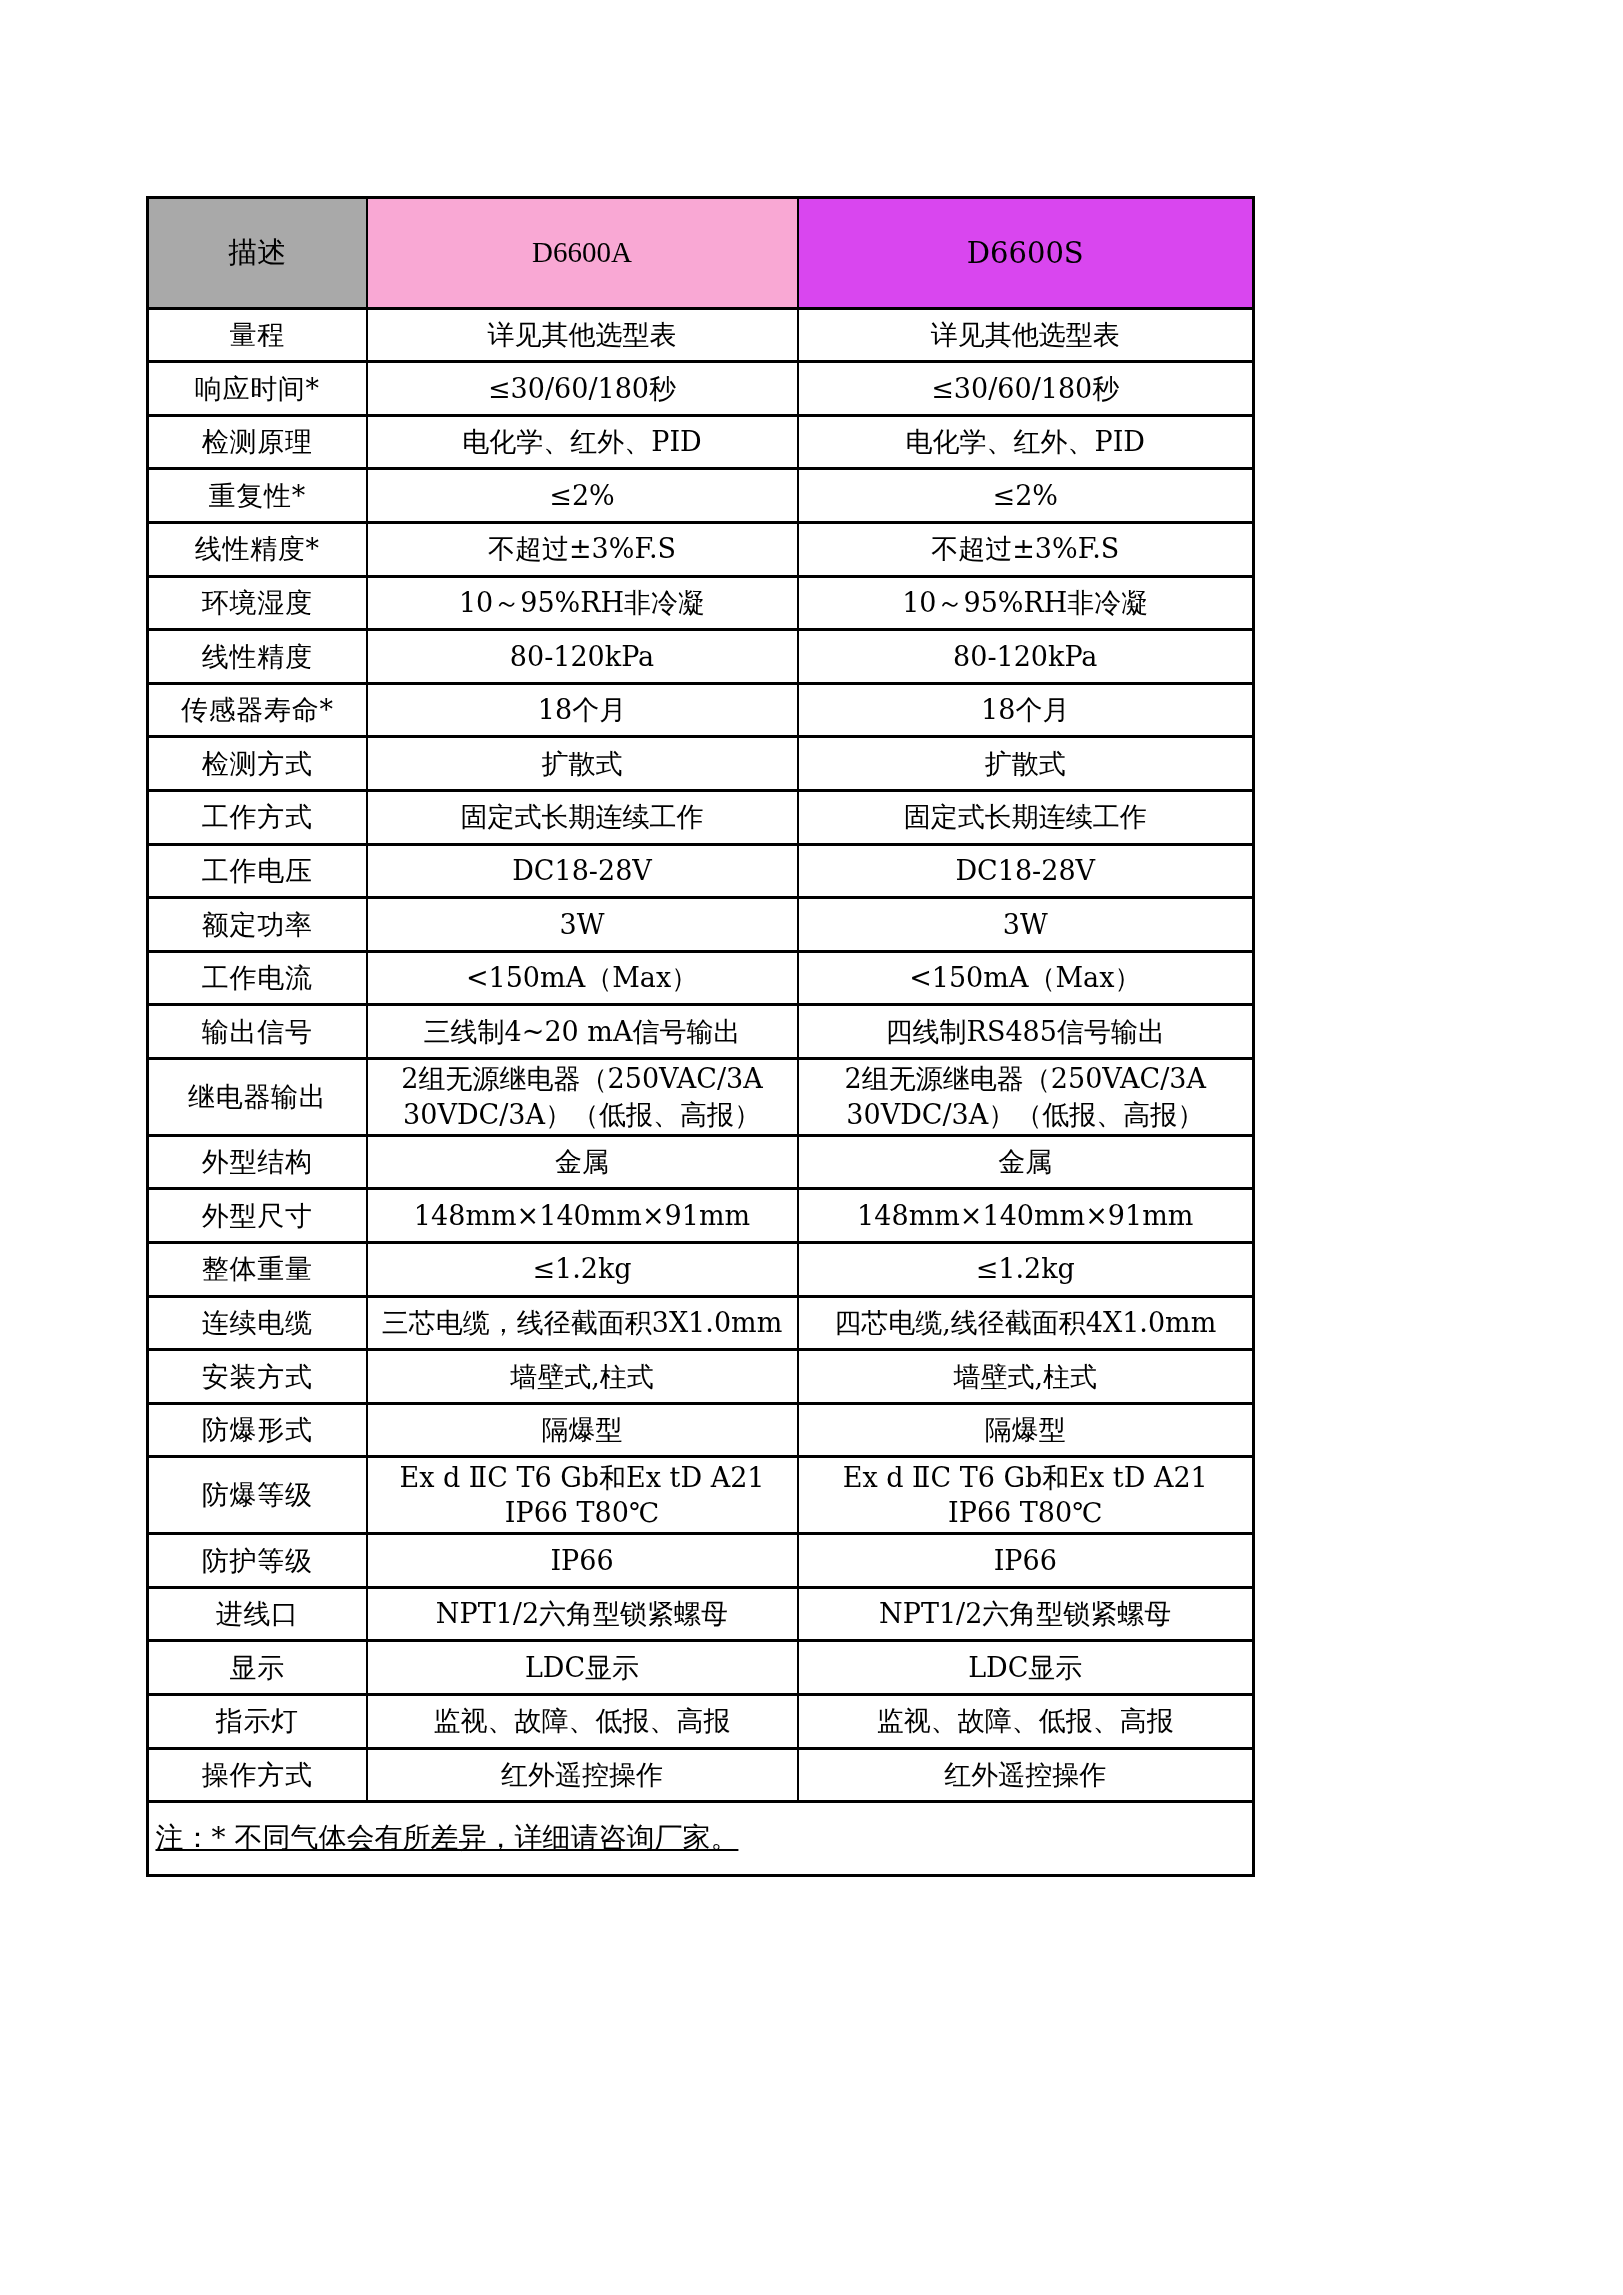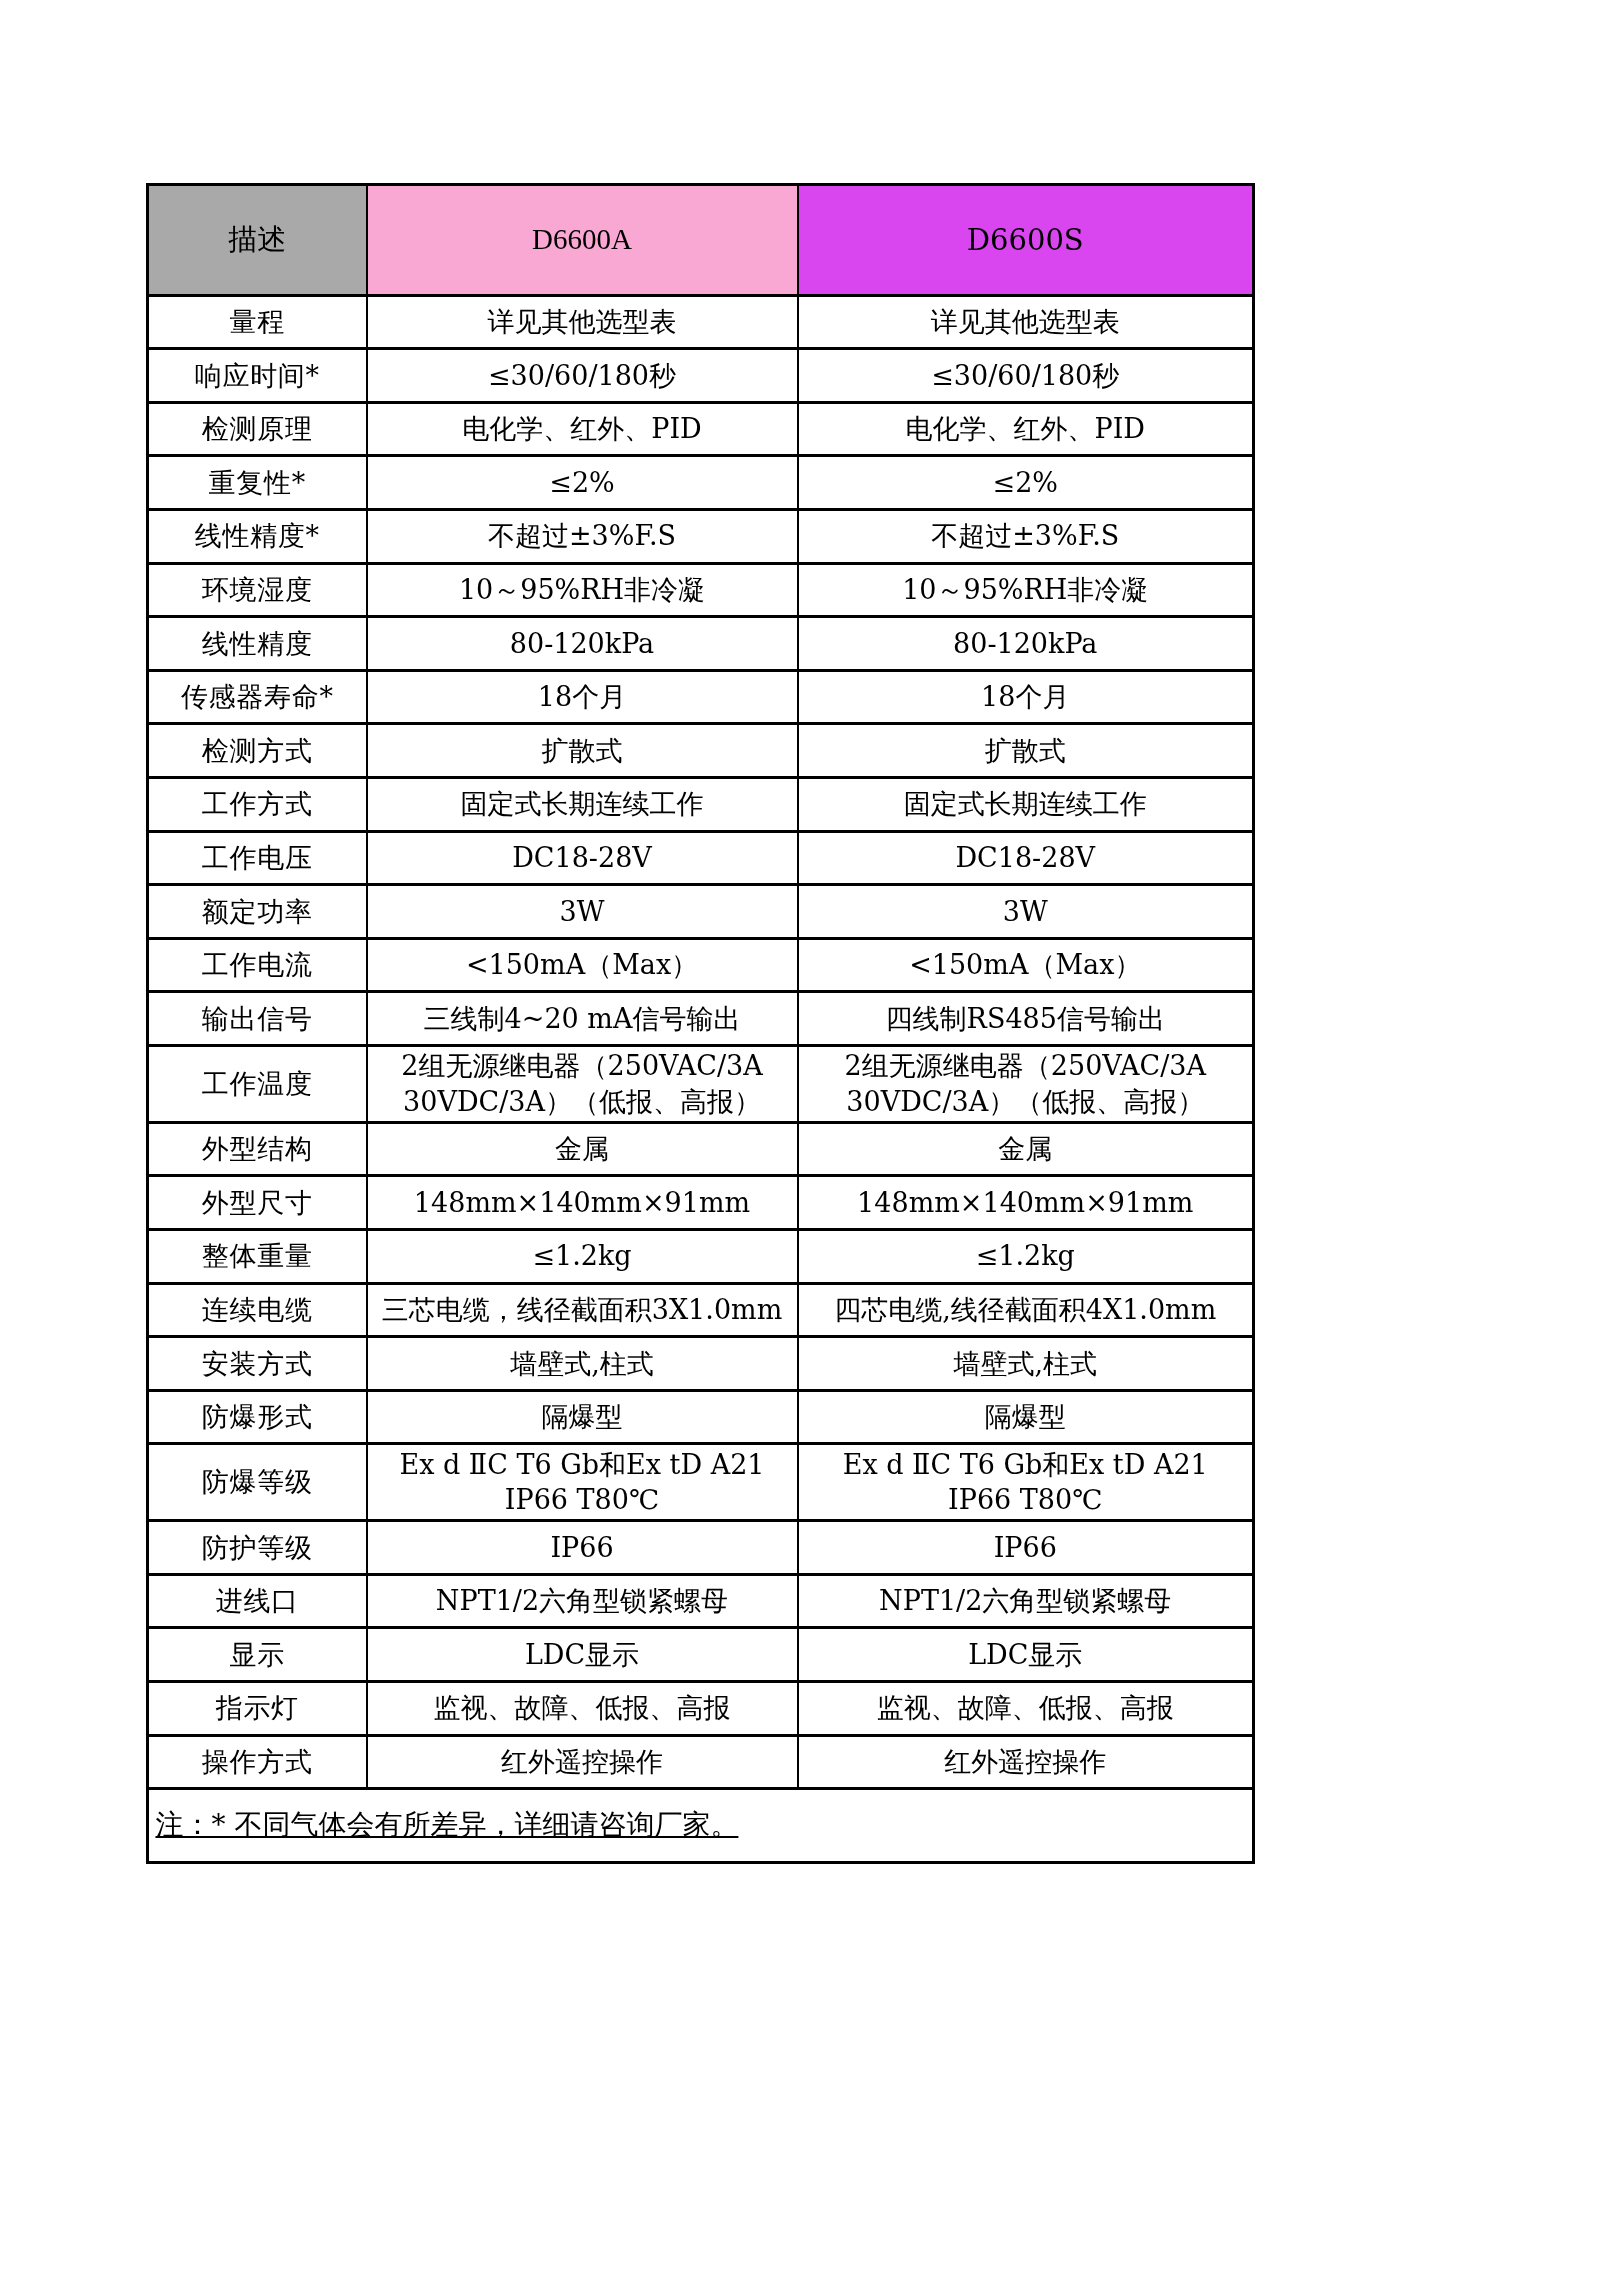--- a/index.html
+++ b/index.html
@@ -8,21 +8,21 @@
     width: 1623px;
     height: 2295px;
     background: #ffffff;
     overflow: hidden;
     font-family: "DejaVu Serif", "Liberation Serif", serif;
     color: #000000;
   }
   table.spec-table {
     position: absolute;
     left: 146px;
-    top: 183px;
+    top: 196px;
     width: 1106px;
     border-collapse: collapse;
     table-layout: fixed;
     border: 3.9px solid #000000;
   }
   .spec-table th, .spec-table td {
     border: solid #000000;
     border-width: 3.3px 2.6px;
     text-align: center;
     vertical-align: middle;
@@ -135,21 +135,21 @@
           <td class="row-label">工作电流</td>
           <td class="value">&lt;150mA（Max）</td>
           <td class="value">&lt;150mA（Max）</td>
         </tr>
         <tr>
           <td class="row-label">输出信号</td>
           <td class="value">三线制4~20 mA信号输出</td>
           <td class="value">四线制RS485信号输出</td>
         </tr>
         <tr>
-          <td class="row-label">工作温度</td>
+          <td class="row-label">继电器输出</td>
           <td class="value">2组无源继电器（250VAC/3A
 30VDC/3A）（低报、高报）</td>
           <td class="value">2组无源继电器（250VAC/3A
 30VDC/3A）（低报、高报）</td>
         </tr>
         <tr>
           <td class="row-label">外型结构</td>
           <td class="value">金属</td>
           <td class="value">金属</td>
         </tr>

